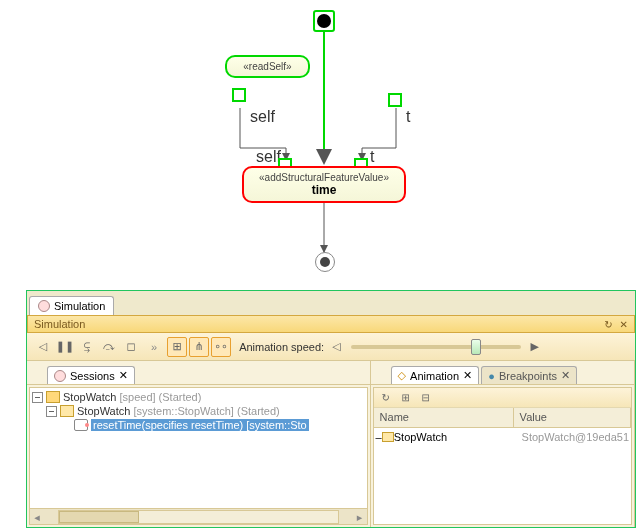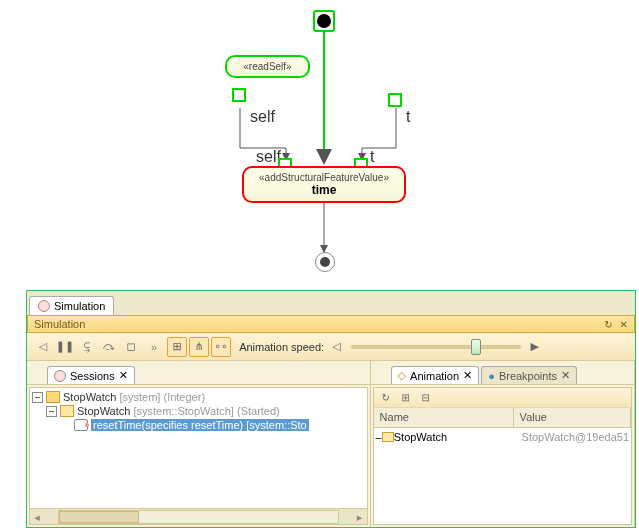--- a/index.html
+++ b/index.html
@@ -156,21 +156,21 @@
           <span class="x">✕</span>
         </div>
       </div>
       <div class="pane-content">
         <div class="tree">
           <div class="tree-row">
             <span class="tw">–</span>
             <span class="ico folder-icon"></span>
             <span class="txt">StopWatch</span>
             <span class="dim">&nbsp;</span>
-            <span class="dim">[system] (Integer)</span>
+            <span class="dim">[speed] (Started)</span>
           </div>
           <div class="tree-row">
             <span class="sp" style="width:14px"></span>
             <span class="tw">–</span>
             <span class="ico block-icon"></span>
             <span class="txt">StopWatch</span>
             <span class="dim">&nbsp;</span>
             <span class="dim">[system::StopWatch] (Started)</span>
           </div>
           <div class="tree-row">

